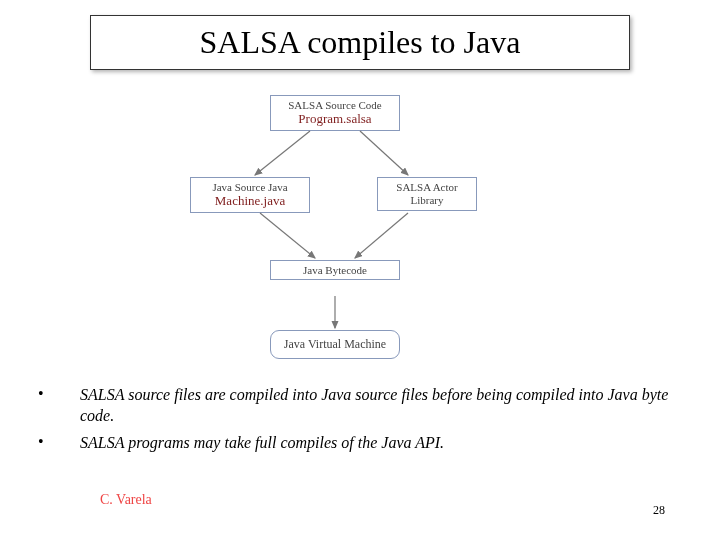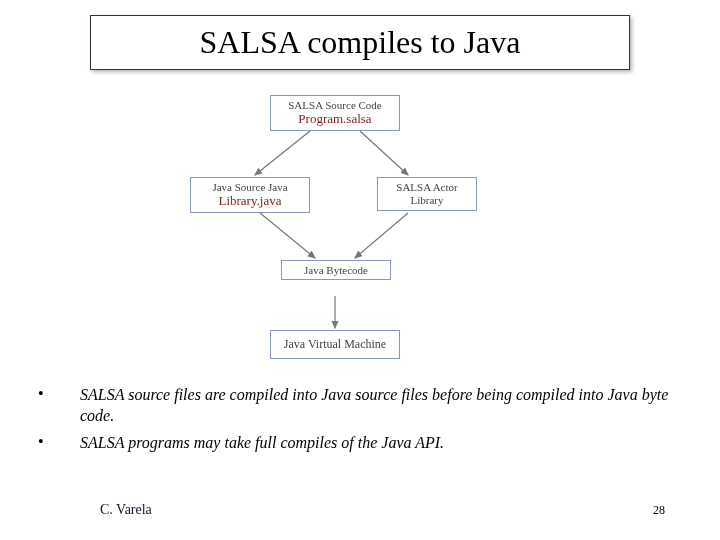--- a/index.html
+++ b/index.html
@@ -49,22 +49,22 @@
     text-align: center;
   }
   .node .filename {
     font-size: 13px;
     color: #7f1d1d;
   }
   .node-src { left: 130px; top: 0px; width: 130px; }
   .node-java { left: 50px; top: 82px; width: 120px; }
   .node-lib { left: 225px; top: 82px; width: 100px; height: 34px; display:flex; align-items:center; justify-content:center;margin-left:12px;}
   .node-lib .label { font-size: 11px; line-height: 1.2; }
-  .node-byte { left: 141px; top: 165px; width: 110px; }
-  .node-jvm { left: 130px; top: 235px; width: 130px; padding: 6px; }
+  .node-byte { left: 130px; top: 165px; width: 130px; }
+  .node-jvm { left: 130px; top: 235px; width: 130px; padding: 6px; border-radius: 9px; }
   .node-jvm .label { font-size: 12px; }
   svg.arrows {
     position: absolute;
     left: 0; top: 0;
     width: 440px; height: 270px;
     pointer-events: none;
   }
   .bullets {
     position: absolute;
     left: 30px;
@@ -84,23 +84,23 @@
     padding-left: 8px;
   }
   .bullet-text {
     flex: 1;
     line-height: 1.3;
     font-style: italic;
   }
   .footer-author {
     position: absolute;
     left: 100px;
-    bottom: 22px;
+    bottom: 32px;
     font-size: 14px;
-    color: #0f172a;
+    color: #ef4444;
   }
   .footer-page {
     position: absolute;
     right: 55px;
     bottom: 22px;
     font-size: 12px;
     color: #000;
   }
 </style>
 </head>
@@ -112,21 +112,21 @@
 
 <div class="diagram">
 
   <div class="node node-src">
     <div class="label">SALSA Source Code</div>
     <div class="filename">Program.salsa</div>
   </div>
 
   <div class="node node-java">
     <div class="label">Java Source Java</div>
-    <div class="filename">Library.java</div>
+    <div class="filename">Machine.java</div>
   </div>
 
   <div class="node node-lib">
     <div class="label">SALSA Actor Library</div>
   </div>
 
   <div class="node node-byte">
     <div class="label">Java Bytecode</div>
   </div>
 

